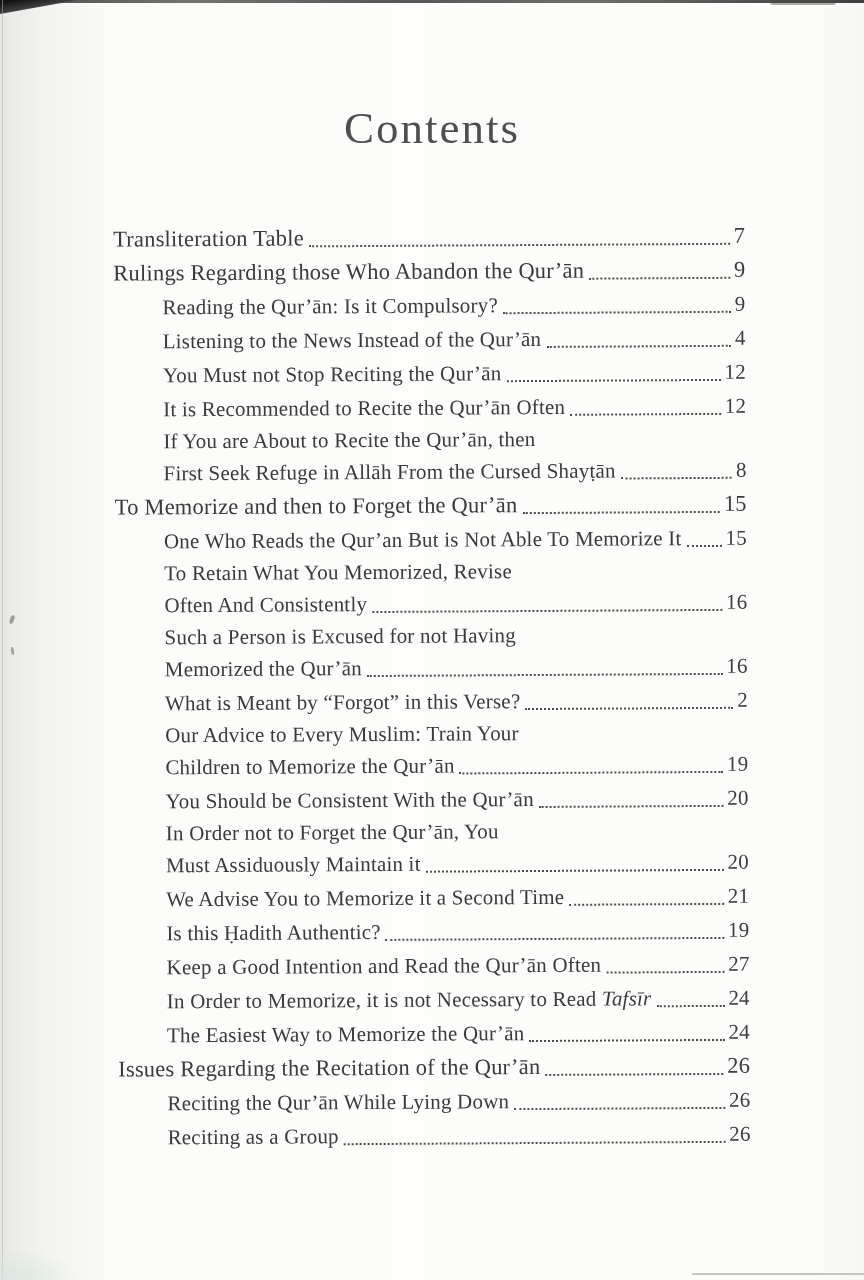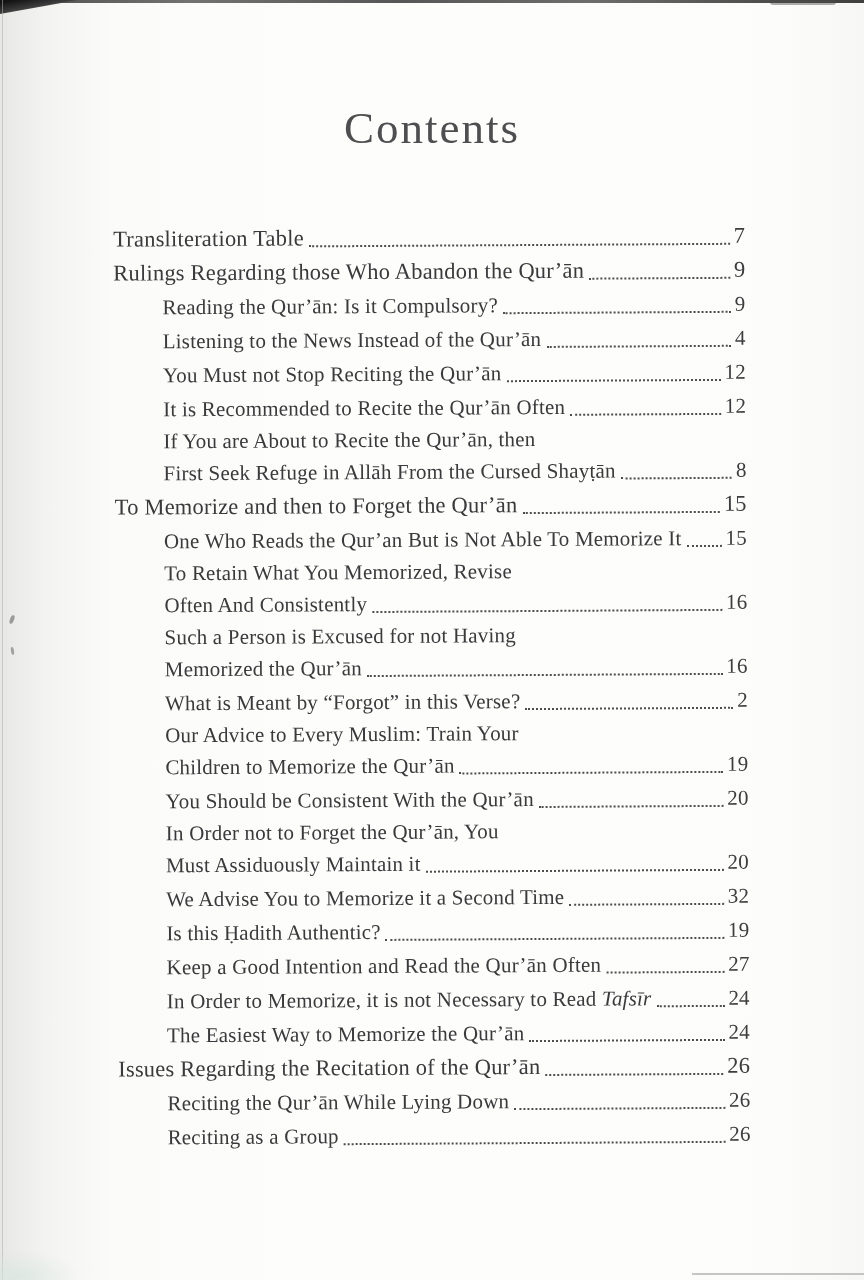--- a/index.html
+++ b/index.html
@@ -203,21 +203,21 @@
 
   </div>
       <div class="toc-line lvl2">
     <span class="toc-text">Must Assiduously Maintain it</span>
     <span class="leader"></span>
     <span class="pagenum">20</span>
   </div>
       <div class="toc-line lvl2">
     <span class="toc-text">We Advise You to Memorize it a Second Time</span>
     <span class="leader"></span>
-    <span class="pagenum">32</span>
+    <span class="pagenum">21</span>
   </div>
       <div class="toc-line lvl2">
     <span class="toc-text">Is this Ḥadith Authentic?</span>
     <span class="leader"></span>
     <span class="pagenum">19</span>
   </div>
       <div class="toc-line lvl2">
     <span class="toc-text">Keep a Good Intention and Read the Qur’ān Often</span>
     <span class="leader"></span>
     <span class="pagenum">27</span>

